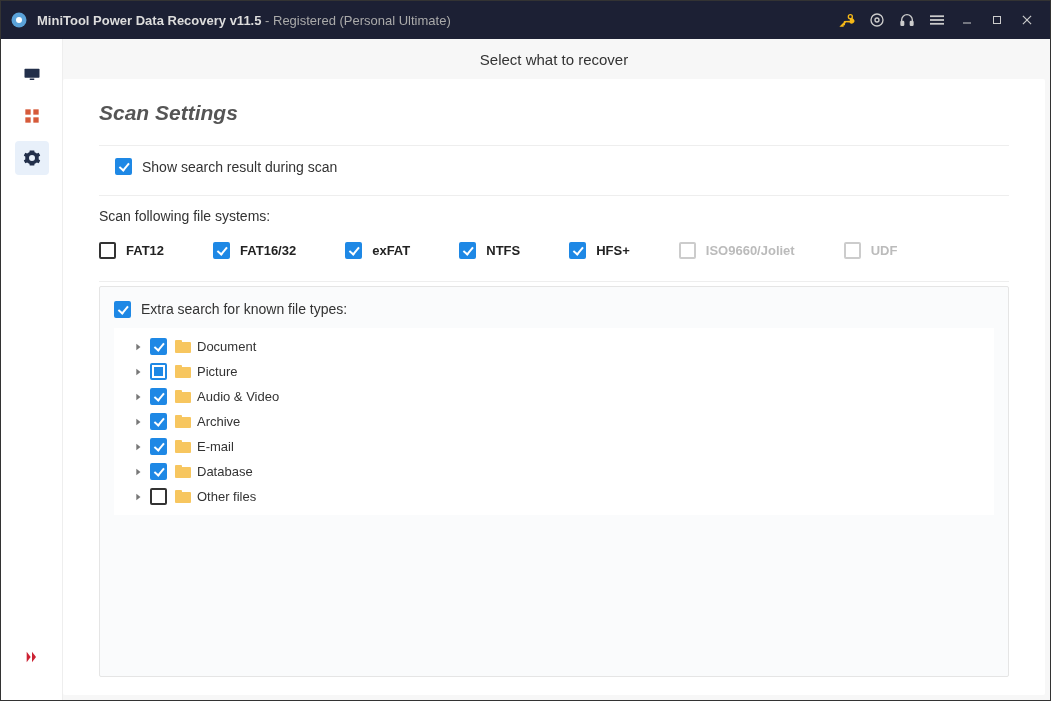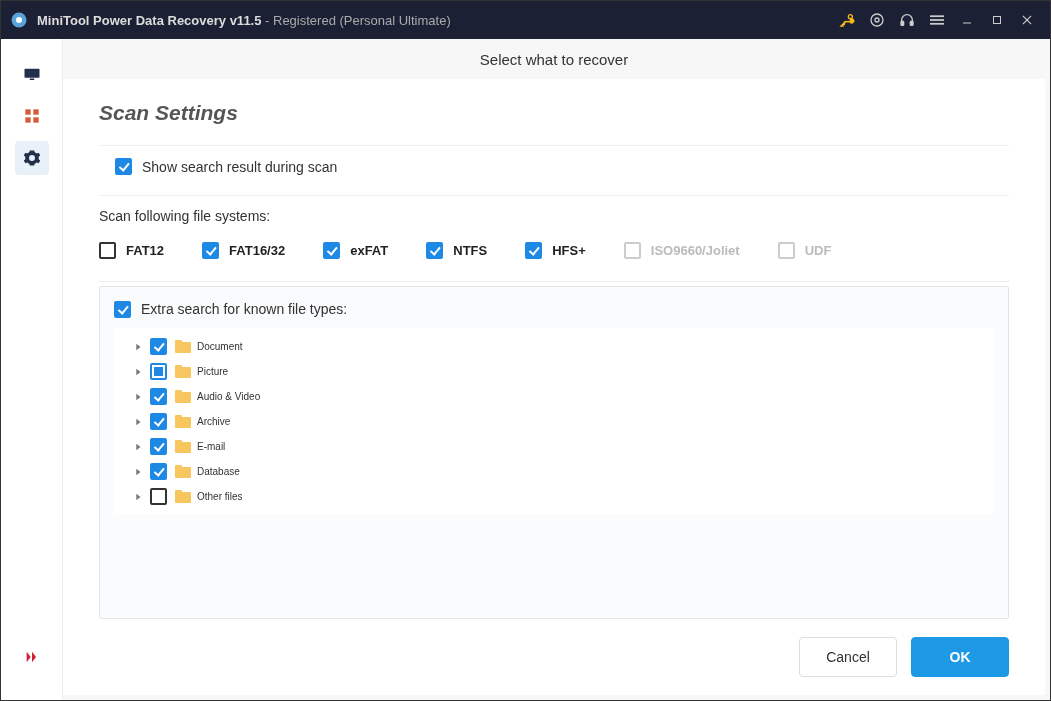--- a/index.html
+++ b/index.html
@@ -54,31 +54,31 @@
   background:#fff; border-color:#1e88e5;
 }
 .checkbox.indeterminate::after {
   content:''; width:9px; height:9px; background:#1e88e5;
 }
 .checkbox.disabled { border-color:#ccc; }
 .label { font-size:14px; color:#333; }
 .fs-label { font-size:13px; font-weight:700; color:#222; }
 .fs-label.disabled { color:#bbb; font-weight:700; }
 .fs-heading { font-size:14px; color:#333; margin: 12px 0 12px 0; }
-.fs-row { display:flex; align-items:center; gap:0; padding: 6px 0 14px 0; flex-wrap:wrap; }
+.fs-row { display:flex; align-items:center; gap:11px; padding: 6px 0 14px 0; flex-wrap:wrap; }
 .fs-item { display:flex; align-items:center; margin-right: 38px; }
 .extra-box {
   border:1px solid #e5e5e5; background:#fafbfc; border-radius:2px;
   padding: 14px 14px; margin-top: 4px; flex:1; overflow:auto;
 }
 .extra-head { display:flex; align-items:flex-start; font-size:14px; color:#333; margin-bottom:10px; }
 .tree { background:#fff; padding: 6px 0; }
 .tree-item {
   display:flex; align-items:center; height:25px; padding-left: 16px;
-  font-size:10px; color:#333;
+  font-size:13px; color:#333;
 }
 .chevron { width:16px; height:16px; display:flex; align-items:center; justify-content:center; margin-right:2px; }
 .chevron svg { fill:#777; }
 .folder { width:16px; height:13px; margin: 0 6px 0 4px; position:relative; }
 .folder::before {
   content:''; position:absolute; left:0; top:2px; width:16px; height:11px;
   background:#f7c65f; border-radius:1px;
 }
 .folder::after {
   content:''; position:absolute; left:0; top:0; width:7px; height:4px;
@@ -297,24 +297,16 @@
                     <path d="M8 4l10 8-10 8z"></path>
                   </svg>
                 </span>
                 <span class="checkbox unchecked" style="margin-right: 4px; margin-left: 2px;"></span>
                 <span class="folder"></span>
                 <span>Other files</span>
               </div>
             </div>
         </div>
 
-        <div class="button-row">
-          <div class="btn">
-              <span>Cancel</span>
-            </div>
-          <div class="btn primary">
-              <span>OK</span>
-            </div>
-        </div>
       </div>
     </div>
   </div>
 </div>
 
 </body></html>

